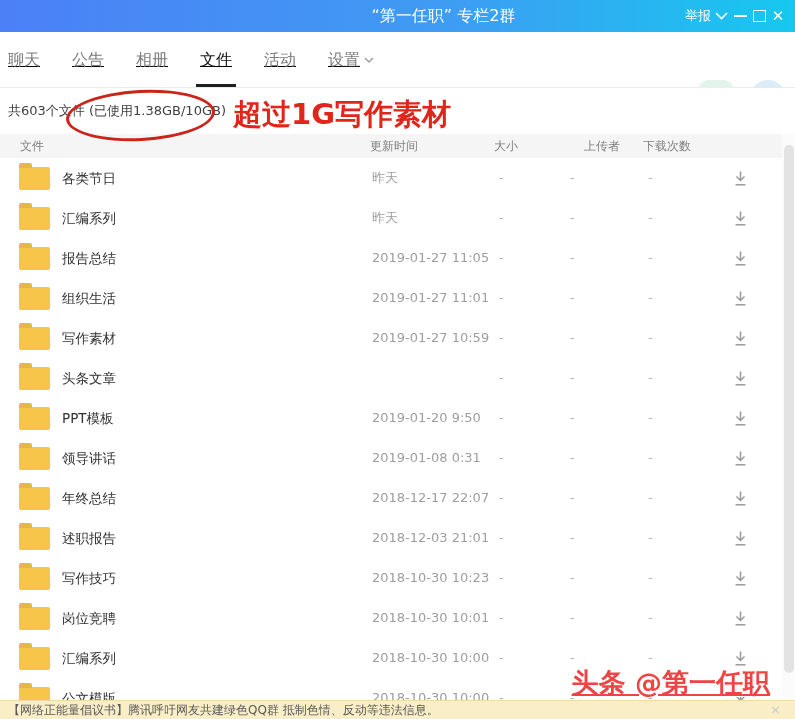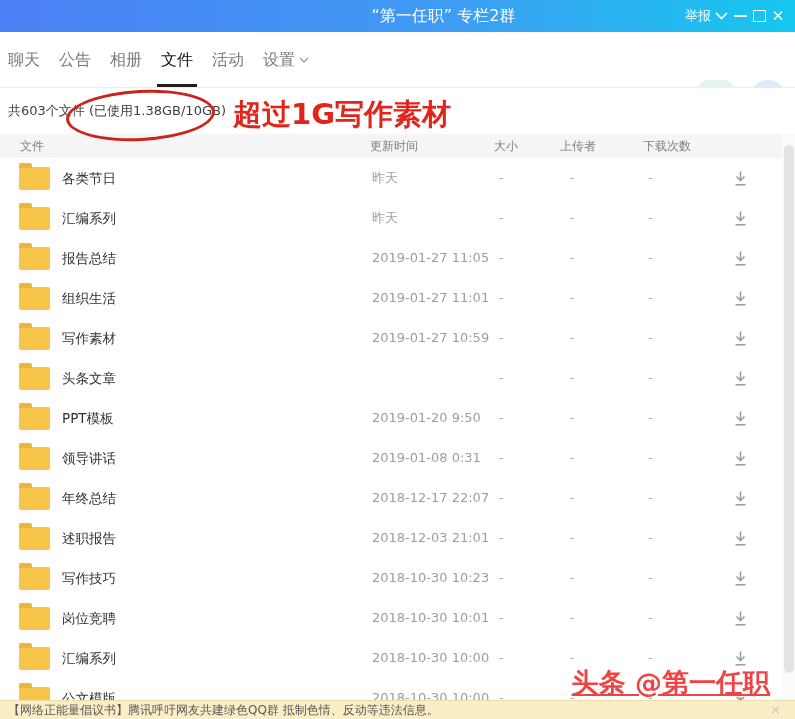--- a/index.html
+++ b/index.html
@@ -15,21 +15,21 @@
   .tb-right{position:absolute;right:8px;top:0;height:32px;display:flex;align-items:center;gap:1px;}
   .tb-report{color:#fff;font-size:13px;cursor:pointer;}
   .tb-btn{display:flex;align-items:center;justify-content:center;width:18px;height:18px;cursor:pointer;}
   .tb-min{width:13px;height:0;border-top:2px solid #fff;}
   .tb-max{width:11px;height:10px;border:1.5px solid #fff;}
   .tb-close{color:#fff;font-size:15px;line-height:15px;}
 
   
   .nav{position:absolute;left:0;top:32px;width:795px;height:56px;background:#fff;
     border-bottom:1px solid #ececec;box-sizing:border-box;}
-  .nav-tabs{position:absolute;left:8px;top:0;height:56px;display:flex;align-items:center;gap:19px;}
+  .nav-tabs{position:absolute;left:8px;top:0;height:56px;display:flex;align-items:center;gap:32px;text-decoration:underline;}
   .tab{position:relative;height:56px;line-height:56px;font-size:16px;color:#7b7b7b;cursor:pointer;
     display:flex;align-items:center;gap:4px;}
   .tab.active{color:#111;}
   .tab.active::after{content:'';position:absolute;left:-4px;bottom:1px;width:calc(100% + 8px);
     height:3px;background:#1f1f1f;}
   .tab .tab-chevron{display:flex;}
   .nav-actions{position:absolute;right:9px;top:48px;display:flex;gap:16px;}
   .phone-btn{width:36px;height:36px;border-radius:11px;background:#e2f4ec;display:flex;
     align-items:center;justify-content:center;cursor:pointer;}
   .more-btn{width:36px;height:36px;border-radius:50%;background:#dcedf9;display:flex;
@@ -43,21 +43,21 @@
     border:3px solid #cb241b;border-radius:50%;transform:rotate(-3deg);pointer-events:none;z-index:6;}
   .red-note{position:absolute;left:233px;top:7px;font-size:29px;font-weight:bold;color:#e1251b;
     letter-spacing:0px;white-space:nowrap;z-index:6;}
   .tool-icons{position:absolute;right:0;top:0;height:46px;}
 
   
   .thead{position:absolute;left:0;top:134px;width:795px;height:24px;background:#f5f5f6;
     font-size:12px;color:#818181;}
   .thead span{position:absolute;top:0;line-height:24px;}
   .th-file{left:20px;} .th-updated{left:370px;} .th-size{left:494px;}
-  .th-uploader{left:560px;} .th-downloads{left:643px;}
+  .th-uploader{left:584px;} .th-downloads{left:643px;}
 
   .list{position:absolute;left:0;top:158px;width:795px;bottom:19px;overflow:hidden;background:#fff;}
   .row{position:relative;width:795px;height:40px;}
   .row .cell{position:absolute;top:0;line-height:40px;white-space:nowrap;}
   .folder{position:absolute;left:19px;top:9px;width:31px;height:23px;background:#f6c54a;
     border-radius:2px;}
   .folder::before{content:'';position:absolute;top:-4px;left:0;width:13px;height:5px;
     background:#e9b640;border-radius:2px 2px 0 0;}
   .cell.name{left:62px;font-size:13.5px;color:#303030;}
   .cell.date{left:372px;font-size:13px;color:#9e9e9e;}

